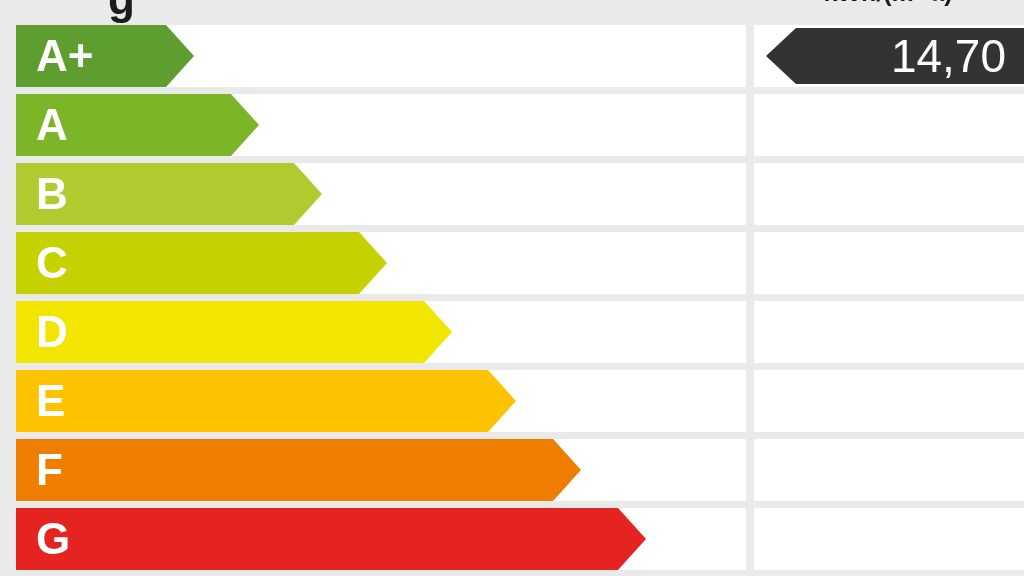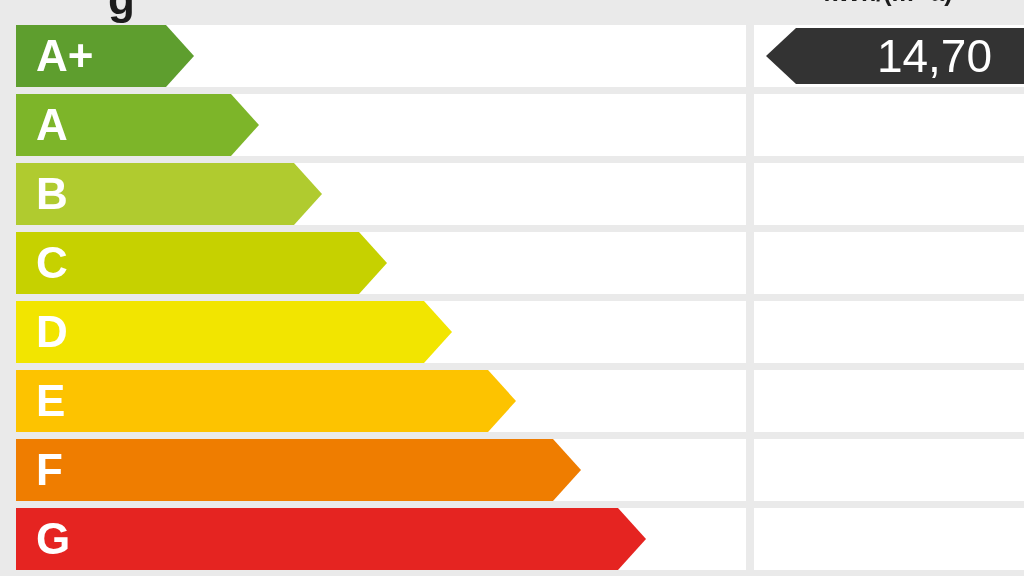--- a/index.html
+++ b/index.html
@@ -111,21 +111,21 @@
     position: absolute;
     top: 3px;
     left: 766px;
     width: 258px;
     height: 56px;
     background: #333333;
     display: flex;
     align-items: center;
     justify-content: flex-end;
     box-sizing: border-box;
-    padding-right: 32px;
+    padding-right: 18px;
     clip-path: polygon(30px 0, 100% 0, 100% 100%, 30px 100%, 0 50%);
   }
   .value-text {
     color: #ffffff;
     font-size: 46px;
     font-weight: normal;
     line-height: 1;
     white-space: nowrap;
   }
 </style>

